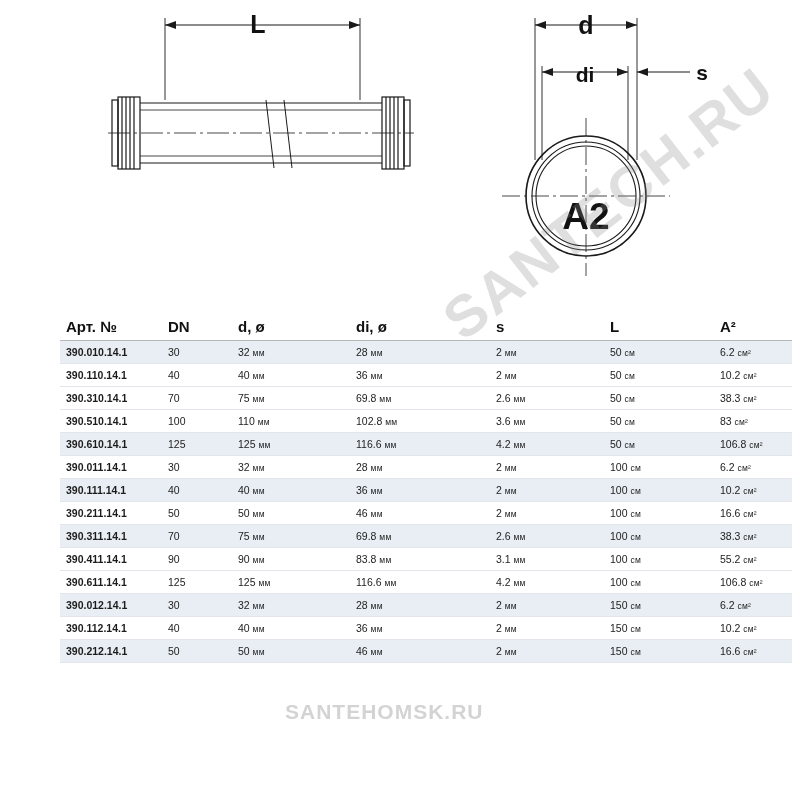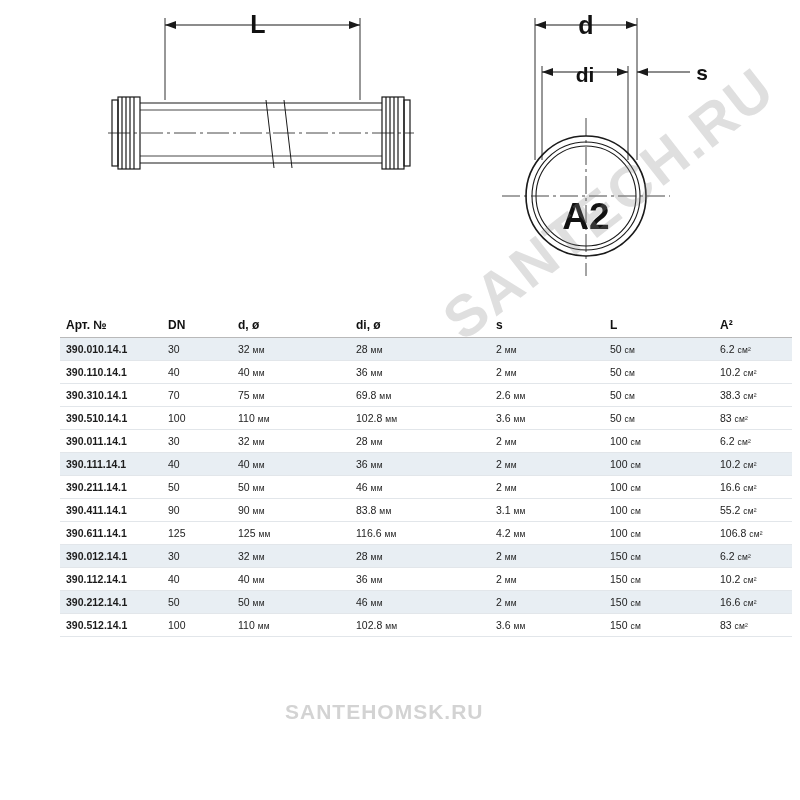--- a/index.html
+++ b/index.html
@@ -61,21 +61,21 @@
     top: 318px;
     width: 690px;
   }
   table.spec {
     border-collapse: collapse;
     width: 690px;
     table-layout: fixed;
   }
   table.spec th {
     text-align: left;
-    font-size: 12px;
+    font-size: 15px;
     font-weight: bold;
     color: #111;
     padding: 0 0 5px 6px;
     border-bottom: 1px solid #b9b9b9;
     white-space: nowrap;
   }
   table.spec td {
     font-size: 10.5px;
     padding: 5px 0 5px 6px;
     color: #1c1c1c;
@@ -230,20 +230,29 @@
         </tr>
         <tr class="even">
           <td class="c-art">390.510.14.1</td>
           <td class="c-dn">100</td>
           <td class="c-d">110 <span class="unit">мм</span></td>
           <td class="c-di">102.8 <span class="unit">мм</span></td>
           <td class="c-s">3.6 <span class="unit">мм</span></td>
           <td class="c-l">50 <span class="unit">см</span></td>
           <td class="c-a">83 <span class="unit">см²</span></td>
         </tr>
+        <tr class="odd">
+          <td class="c-art">390.610.14.1</td>
+          <td class="c-dn">125</td>
+          <td class="c-d">125 <span class="unit">мм</span></td>
+          <td class="c-di">116.6 <span class="unit">мм</span></td>
+          <td class="c-s">4.2 <span class="unit">мм</span></td>
+          <td class="c-l">50 <span class="unit">см</span></td>
+          <td class="c-a">106.8 <span class="unit">см²</span></td>
+        </tr>
         <tr class="even">
           <td class="c-art">390.011.14.1</td>
           <td class="c-dn">30</td>
           <td class="c-d">32 <span class="unit">мм</span></td>
           <td class="c-di">28 <span class="unit">мм</span></td>
           <td class="c-s">2 <span class="unit">мм</span></td>
           <td class="c-l">100 <span class="unit">см</span></td>
           <td class="c-a">6.2 <span class="unit">см²</span></td>
         </tr>
         <tr class="odd">
@@ -256,20 +265,29 @@
           <td class="c-a">10.2 <span class="unit">см²</span></td>
         </tr>
         <tr class="even">
           <td class="c-art">390.211.14.1</td>
           <td class="c-dn">50</td>
           <td class="c-d">50 <span class="unit">мм</span></td>
           <td class="c-di">46 <span class="unit">мм</span></td>
           <td class="c-s">2 <span class="unit">мм</span></td>
           <td class="c-l">100 <span class="unit">см</span></td>
           <td class="c-a">16.6 <span class="unit">см²</span></td>
+        </tr>
+        <tr class="odd">
+          <td class="c-art">390.311.14.1</td>
+          <td class="c-dn">70</td>
+          <td class="c-d">75 <span class="unit">мм</span></td>
+          <td class="c-di">69.8 <span class="unit">мм</span></td>
+          <td class="c-s">2.6 <span class="unit">мм</span></td>
+          <td class="c-l">100 <span class="unit">см</span></td>
+          <td class="c-a">38.3 <span class="unit">см²</span></td>
         </tr>
         <tr class="even">
           <td class="c-art">390.411.14.1</td>
           <td class="c-dn">90</td>
           <td class="c-d">90 <span class="unit">мм</span></td>
           <td class="c-di">83.8 <span class="unit">мм</span></td>
           <td class="c-s">3.1 <span class="unit">мм</span></td>
           <td class="c-l">100 <span class="unit">см</span></td>
           <td class="c-a">55.2 <span class="unit">см²</span></td>
         </tr>
@@ -302,24 +320,15 @@
         </tr>
         <tr class="odd">
           <td class="c-art">390.212.14.1</td>
           <td class="c-dn">50</td>
           <td class="c-d">50 <span class="unit">мм</span></td>
           <td class="c-di">46 <span class="unit">мм</span></td>
           <td class="c-s">2 <span class="unit">мм</span></td>
           <td class="c-l">150 <span class="unit">см</span></td>
           <td class="c-a">16.6 <span class="unit">см²</span></td>
         </tr>
-        <tr class="even">
-          <td class="c-art">390.512.14.1</td>
-          <td class="c-dn">100</td>
-          <td class="c-d">110 <span class="unit">мм</span></td>
-          <td class="c-di">102.8 <span class="unit">мм</span></td>
-          <td class="c-s">3.6 <span class="unit">мм</span></td>
-          <td class="c-l">150 <span class="unit">см</span></td>
-          <td class="c-a">83 <span class="unit">см²</span></td>
-        </tr>
       </tbody>
   </table>
 </div>
 
 </body></html>

